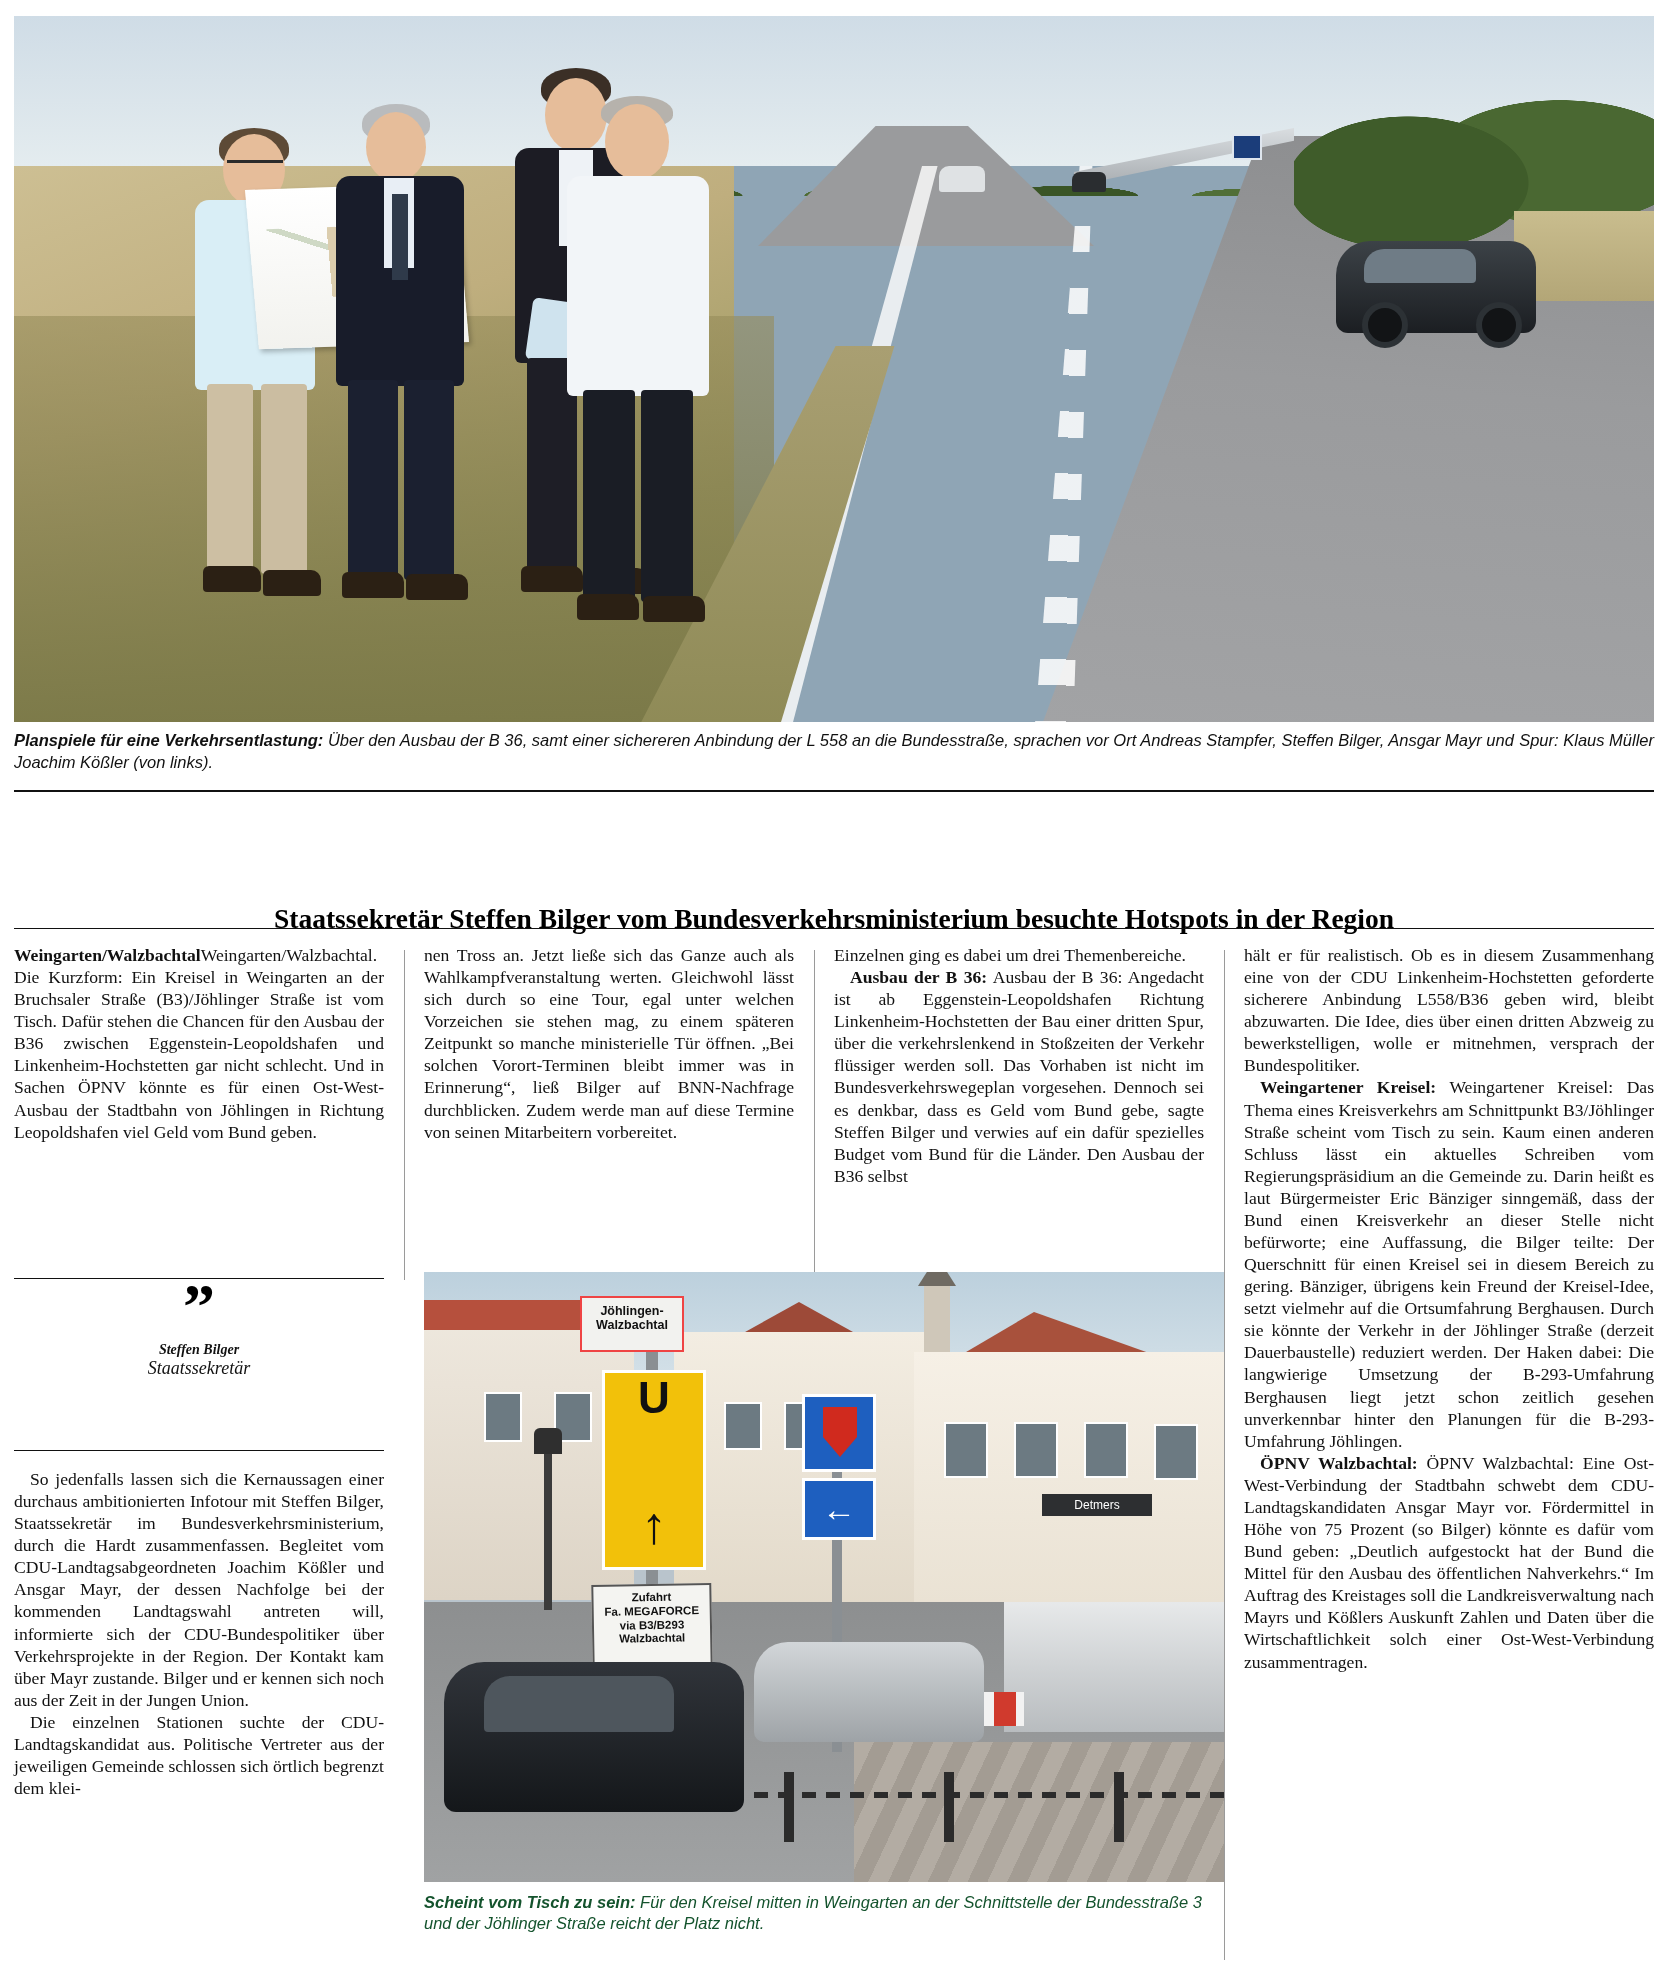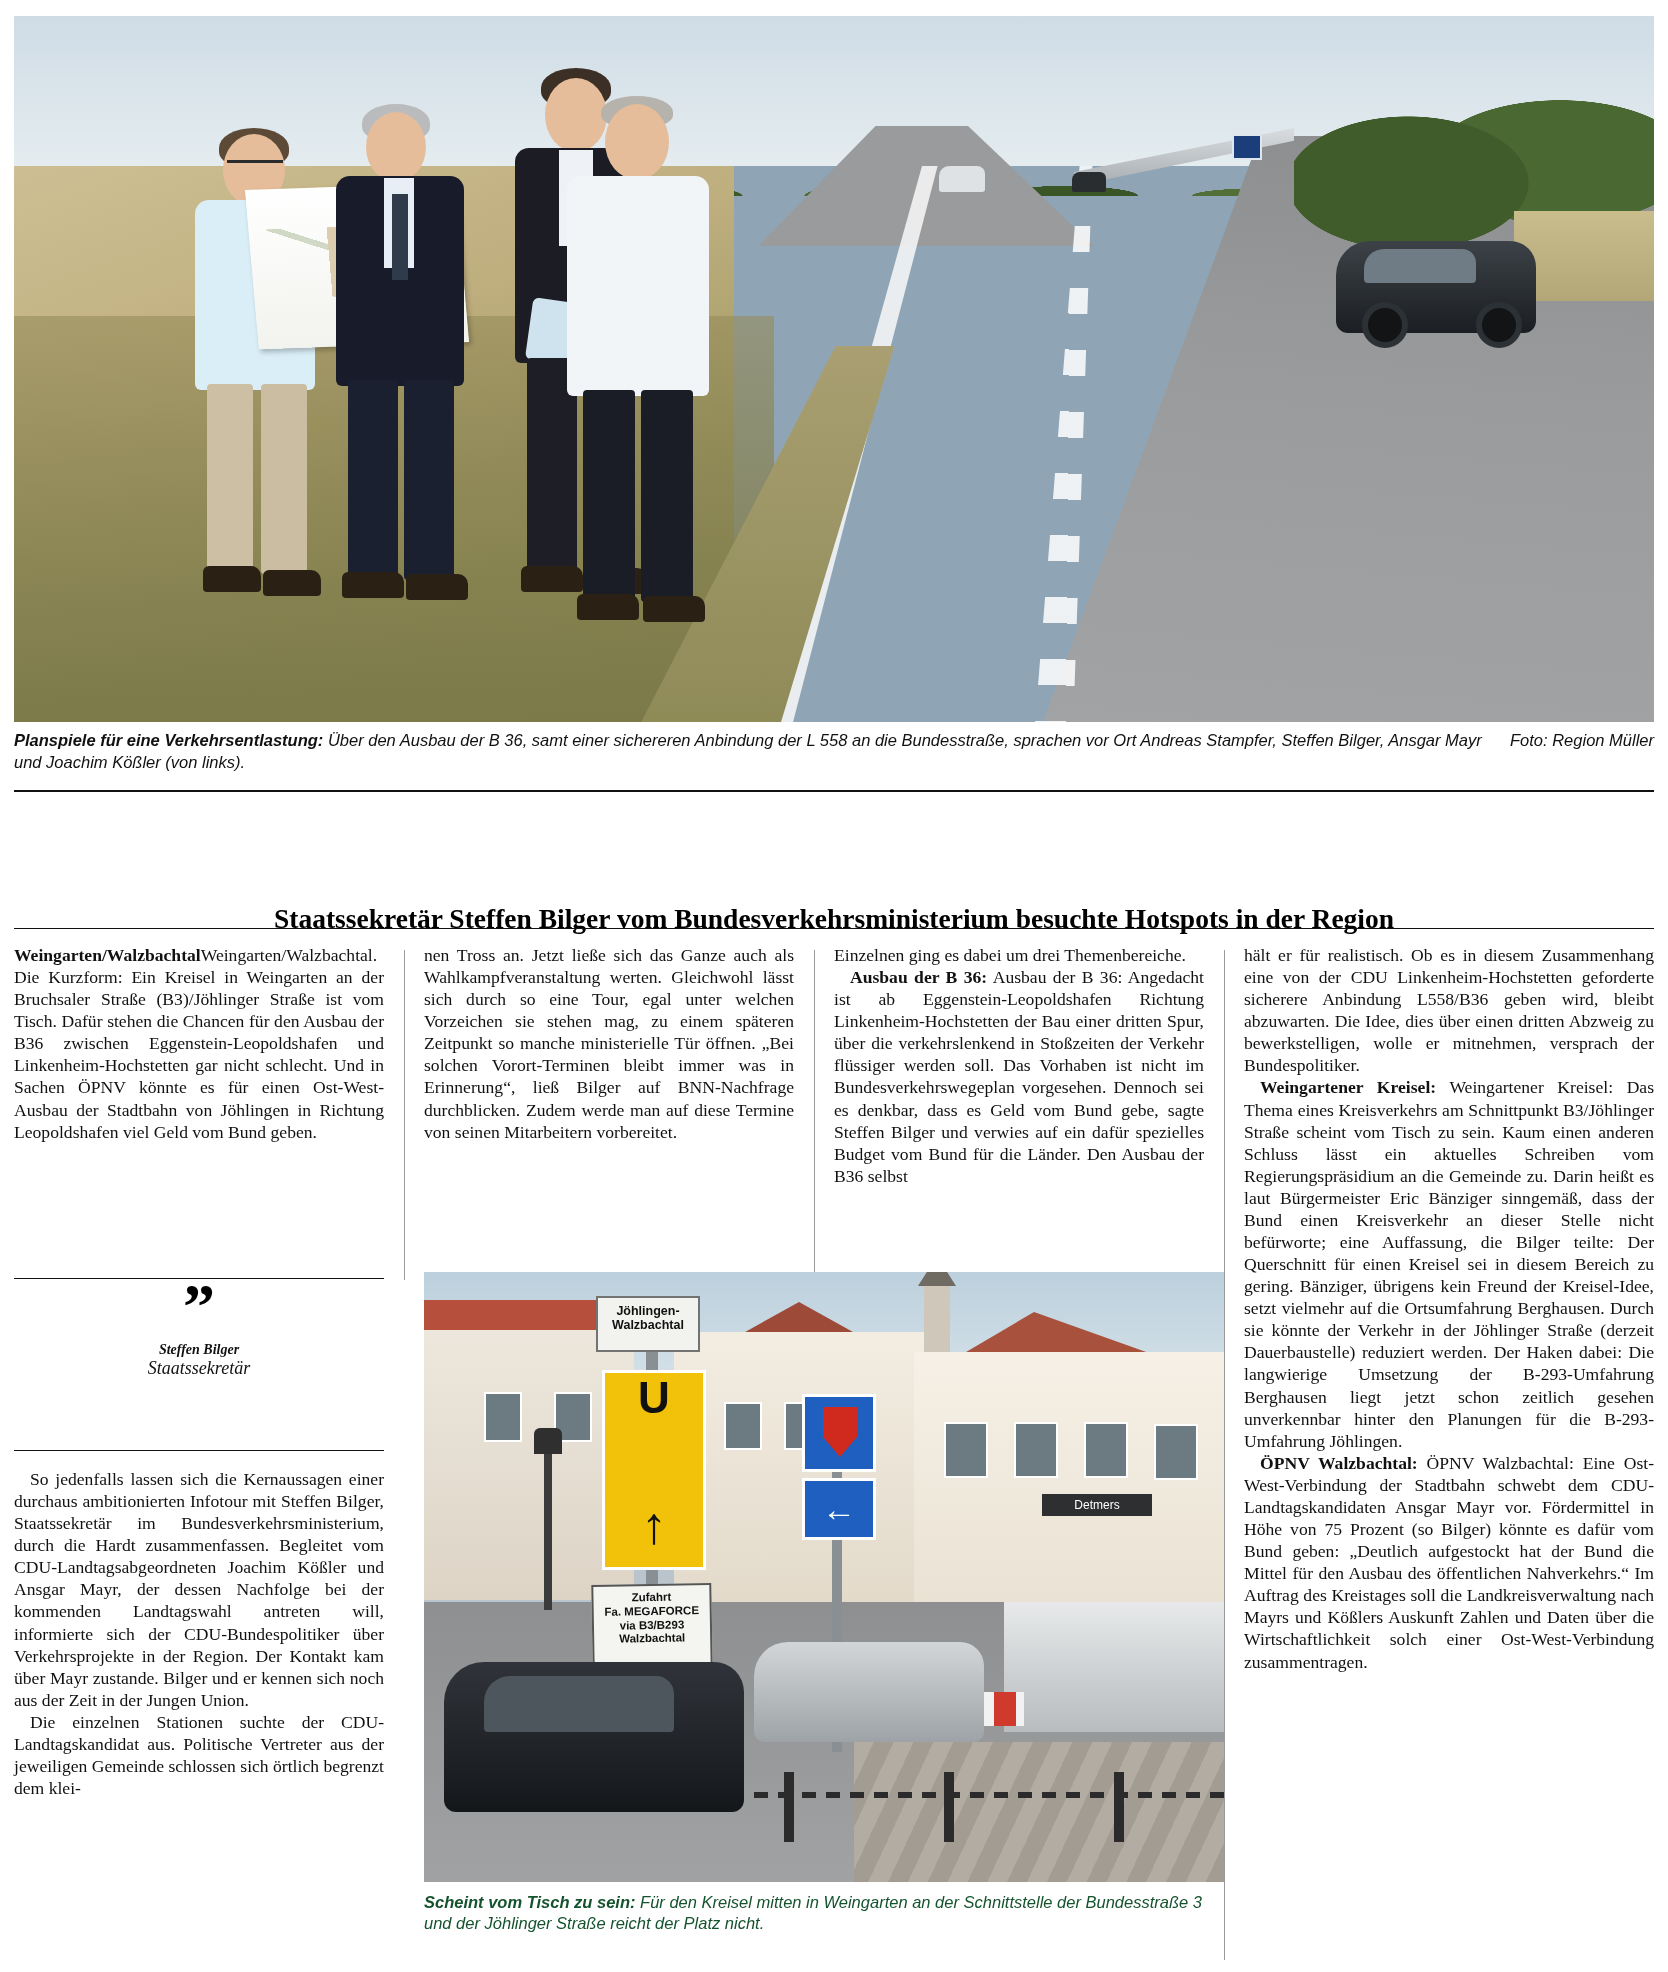--- a/index.html
+++ b/index.html
@@ -342,22 +342,22 @@
   }
   .bp-chain {
     position:absolute; left:330px; top:520px; width:470px; height:6px;
     background: repeating-linear-gradient(90deg, #2b2b2b 0 14px, transparent 14px 24px);
   }
   .bp-post {
     position:absolute; width:10px; height:70px; background:#2b2b2b; top:500px;
   }
 
   .bp-sign-top {
-    position:absolute; left:172px; top:24px; width:104px; height:56px;
-    background:#f2f2ef; border:2px solid #737373;
+    position:absolute; left:156px; top:24px; width:104px; height:56px;
+    background:#f2f2ef; border:2px solid #ef4444;
     font-family:"Liberation Sans", sans-serif; font-size:12.5px; font-weight:bold;
     color:#111; text-align:center; line-height:1.15; padding-top:6px; box-sizing:border-box;
   }
   .bp-sign-u {
     position:absolute; left:178px; top:98px; width:104px; height:200px;
     background:#f2c10a; border:3px solid #fff; box-sizing:border-box;
     color:#111; font-family:"Liberation Sans", sans-serif;
     font-size:44px; font-weight:bold; text-align:center;
   }
   .bp-sign-u .arrow {
@@ -476,21 +476,21 @@
       <div class="head"></div>
       <div class="torso"></div>
       <div class="leg l"></div>
       <div class="leg r"></div>
       <div class="shoe l"></div>
       <div class="shoe r"></div>
     </div>
   </div>
 
   <div class="caption1">
-    <span class="credit">Foto: Region Müller</span>
+    <span class="credit">Spur: Klaus Müller</span>
     <b>Planspiele für eine Verkehrsentlastung:</b><span> Über den Ausbau der B 36, samt einer sichereren Anbindung der L 558 an die Bundesstraße, sprachen vor Ort Andreas Stampfer, Steffen Bilger, Ansgar Mayr und Joachim Kößler (von links).</span>
   </div>
   <div class="rule-top"></div>
 
   <h2 class="subhead">Staatssekretär Steffen Bilger vom Bundesverkehrsministerium besuchte Hotspots in der Region</h2>
   <div class="rule-under-sub"></div>
 
   <div class="vrule vr1"></div>
   <div class="vrule vr2"></div>
   <div class="vrule vr3"></div>

